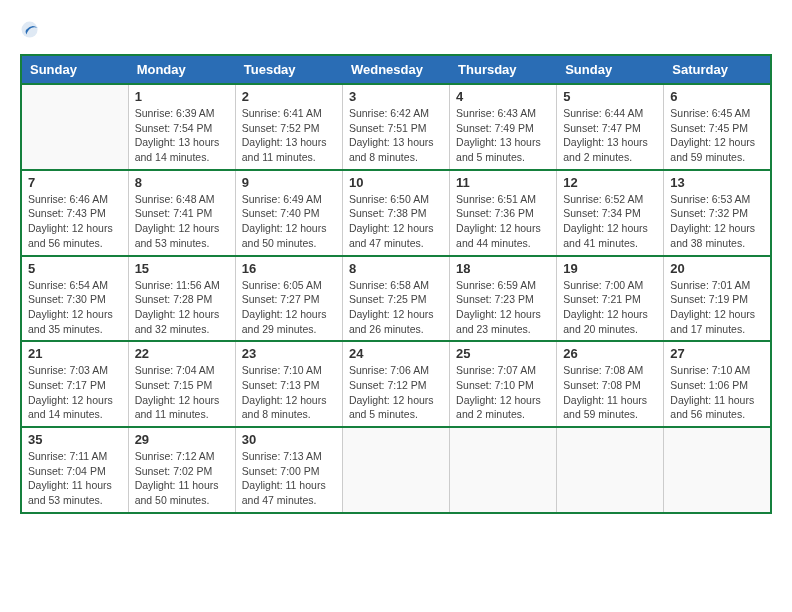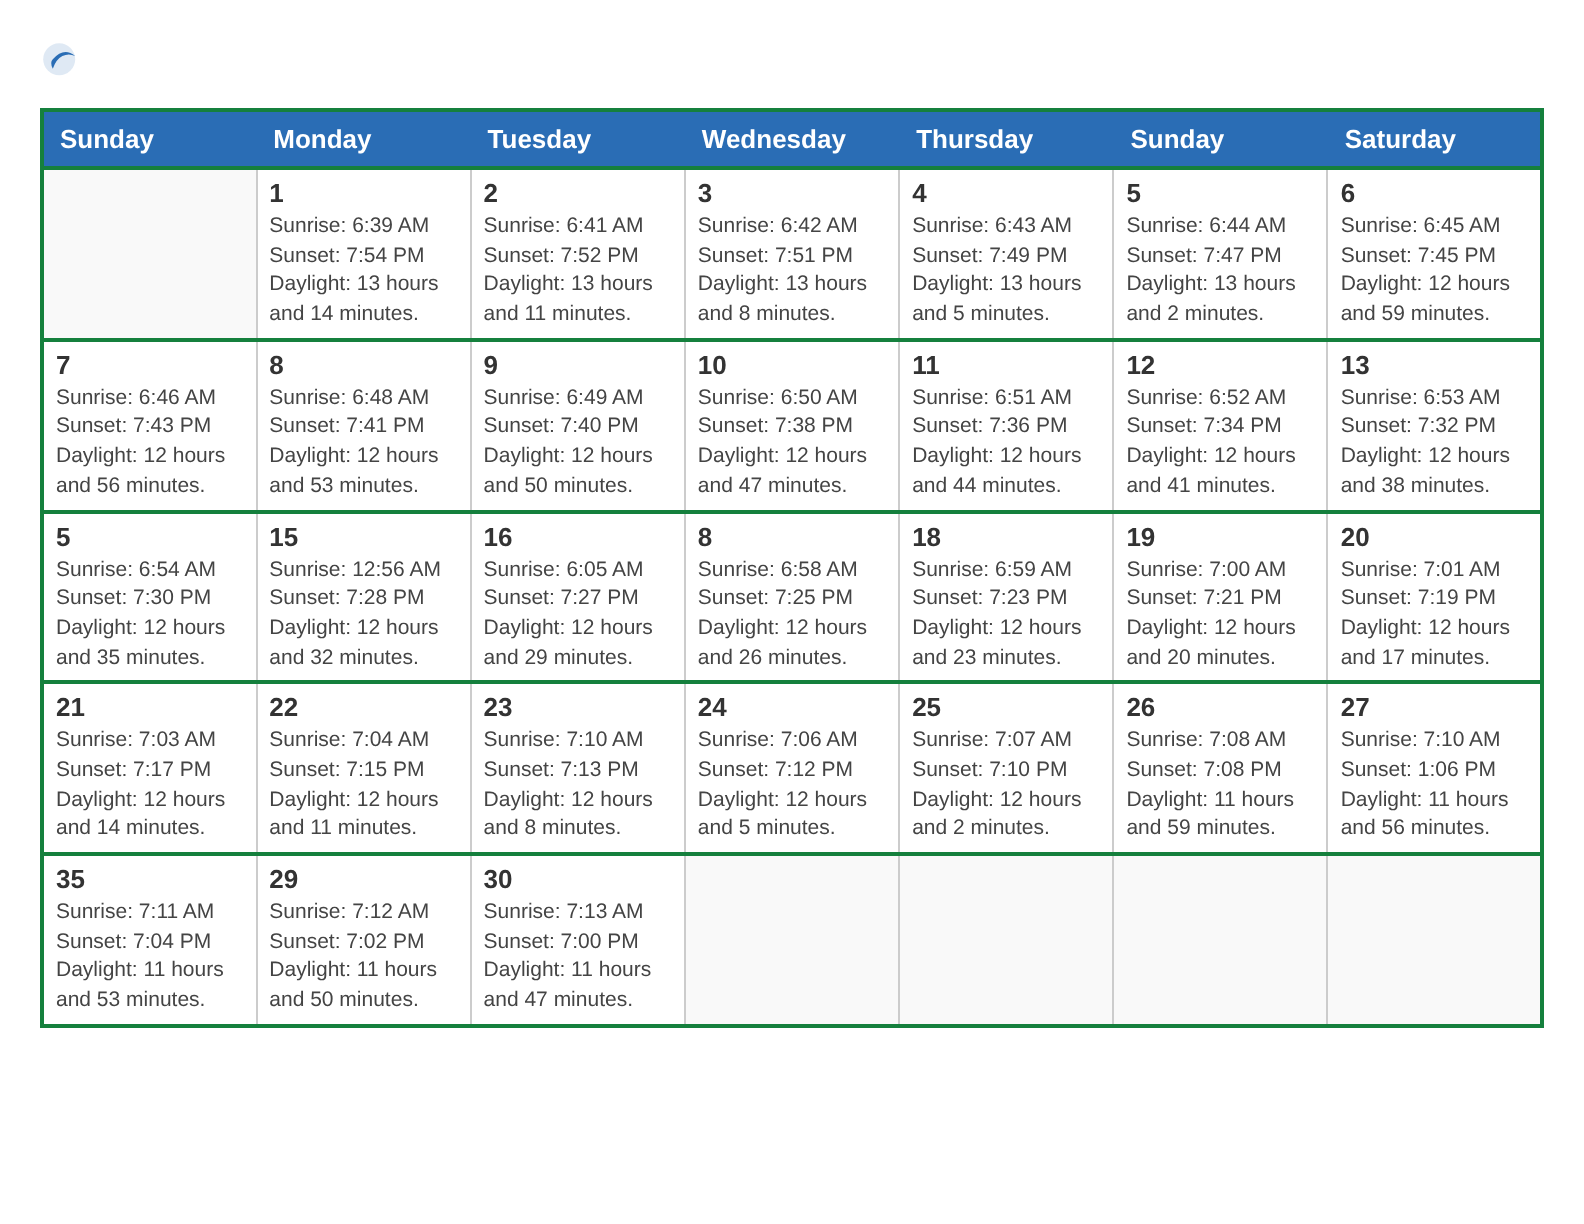--- a/index.html
+++ b/index.html
@@ -222,21 +222,21 @@
       <tr>
         <td>
           <span class="day-number">5</span>
           <div class="day-info">Sunrise: 6:54 AM
 Sunset: 7:30 PM
 Daylight: 12 hours
 and 35 minutes.</div>
         </td>
         <td>
           <span class="day-number">15</span>
-          <div class="day-info">Sunrise: 12:56 AM
+          <div class="day-info">Sunrise: 11:56 AM
 Sunset: 7:28 PM
 Daylight: 12 hours
 and 32 minutes.</div>
         </td>
         <td>
           <span class="day-number">16</span>
           <div class="day-info">Sunrise: 6:05 AM
 Sunset: 7:27 PM
 Daylight: 12 hours
 and 29 minutes.</div>

